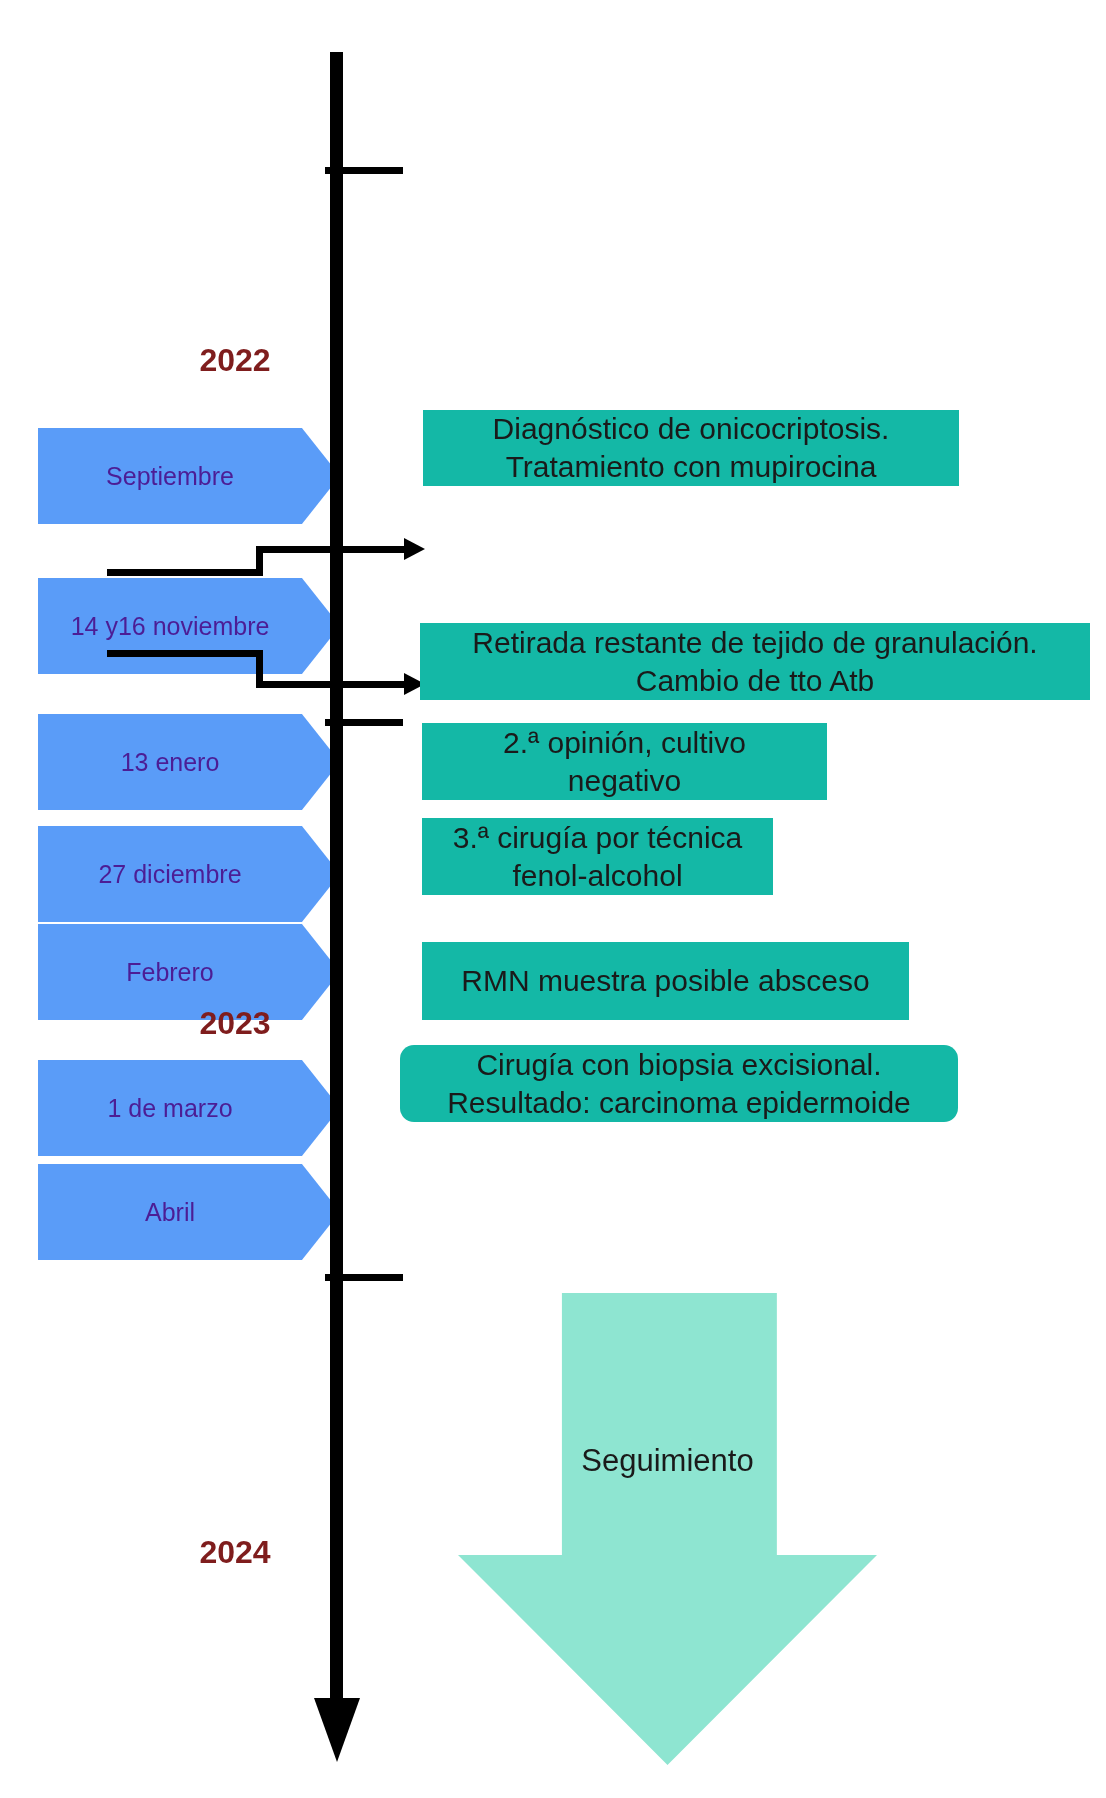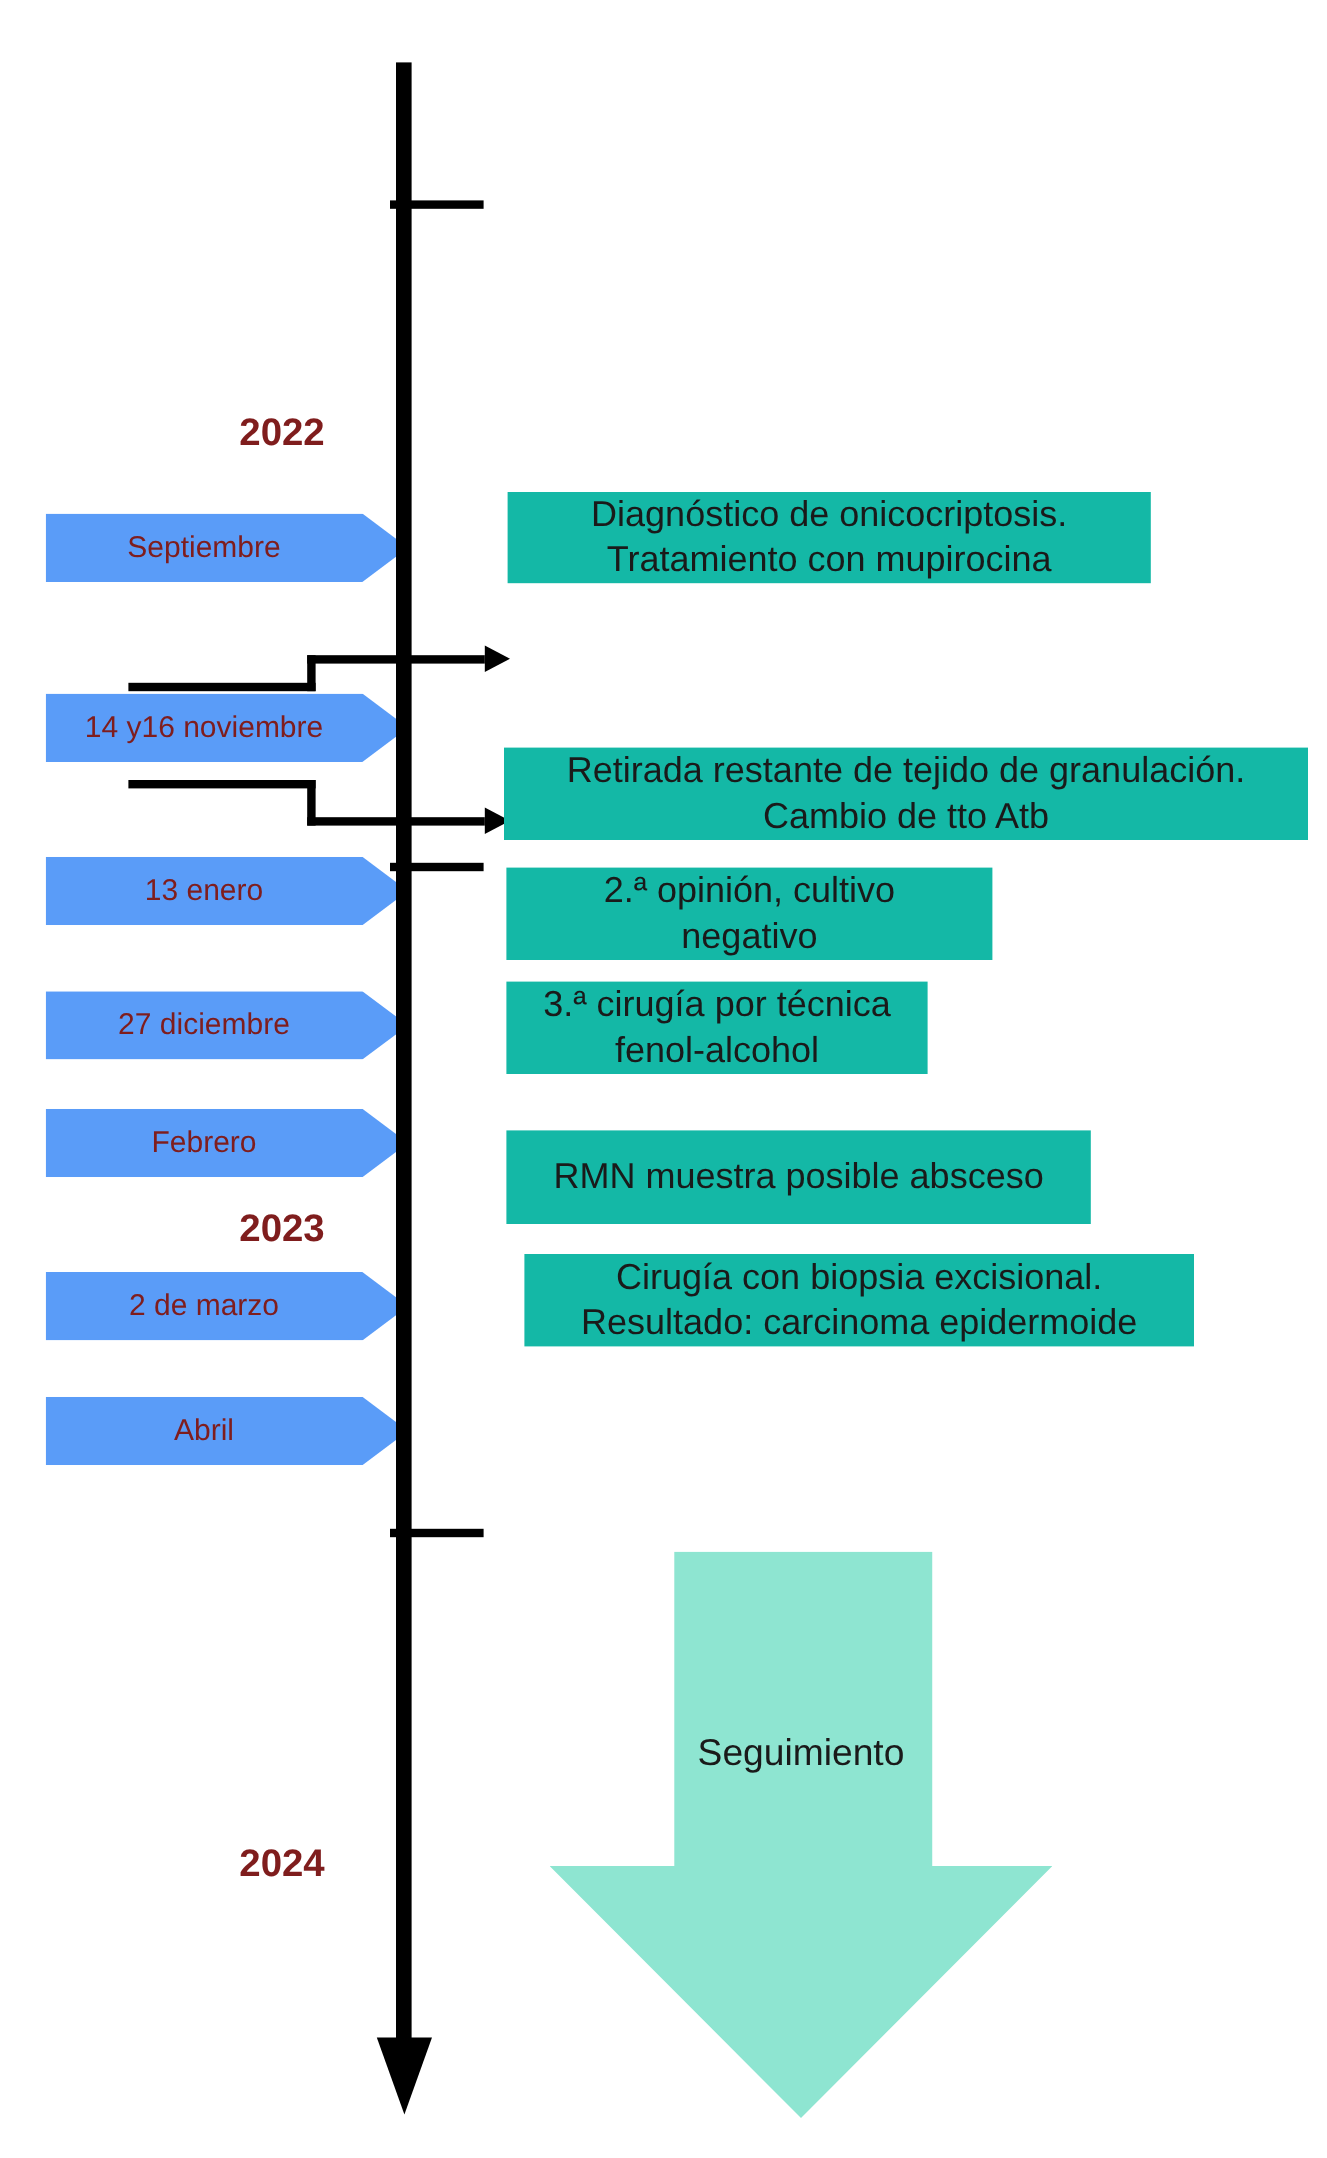--- a/index.html
+++ b/index.html
@@ -35,26 +35,26 @@
     left: 135px; width: 200px; text-align: center;
     font-size: 32px; font-weight: 700; color: #7f1d1d;
     line-height: 36px; z-index: 2;
   }
   .year1 { top: 342px; }
   .year2 { top: 1005px; }
   .year3 { top: 1534px; }
 
   
   .date-arrow {
-    left: 38px; width: 302px; height: 57px;
+    left: 38px; width: 302px; height: 96px;
     background: #5A9CF8;
     clip-path: polygon(0 0, 87.4% 0, 100% 50%, 87.4% 100%, 0 100%);
     display: flex; align-items: center; justify-content: center;
     box-sizing: border-box; padding-right: 38px;
-    font-size: 25px; color: #7f1d1d;
+    font-size: 25px; color: #4c1d95;
     z-index: 1;
   }
   .da1 { top: 428px; }
   .da2 { top: 578px; }
   .da3 { top: 714px; }
   .da4 { top: 826px; }
   .da5 { top: 924px; }
   .da6 { top: 1060px; }
   .da7 { top: 1164px; }
 
@@ -82,21 +82,21 @@
     text-align: center; white-space: pre-line;
     font-size: 30px; line-height: 38px; color: #1A1A1A;
     z-index: 4;
   }
   .b1 { left: 423px; top: 410px;  width: 536px; height: 76px; }
   .b2 { left: 423px; top: 527px;  width: 550px; height: 76px; }
   .b3 { left: 420px; top: 623px;  width: 670px; height: 77px; }
   .b4 { left: 422px; top: 723px;  width: 405px; height: 77px; }
   .b5 { left: 422px; top: 818px;  width: 351px; height: 77px; }
   .b6 { left: 422px; top: 942px;  width: 487px; height: 78px; }
-  .b7 { left: 437px; top: 1045px; width: 558px; height: 77px; }
+  .b7 { left: 400px; top: 1045px; width: 558px; height: 77px; border-radius: 14px; }
   .b8 { left: 419px; top: 1175px; width: 515px; height: 77px; }
 
   
   .followup {
     left: 458px; top: 1293px; width: 419px; height: 472px;
     background: #8EE5D1;
     clip-path: polygon(24.8% 0, 76.1% 0, 76.1% 55.5%, 100% 55.5%, 50% 100%, 0 55.5%, 24.8% 55.5%);
     z-index: 2;
   }
   .followup-label {
@@ -128,21 +128,21 @@
   <div class="abs date-arrow da3">
     <span>13 enero</span>
   </div>
   <div class="abs date-arrow da4">
     <span>27 diciembre</span>
   </div>
   <div class="abs date-arrow da5">
     <span>Febrero</span>
   </div>
   <div class="abs date-arrow da6">
-    <span>2 de marzo</span>
+    <span>1 de marzo</span>
   </div>
   <div class="abs date-arrow da7">
     <span>Abril</span>
   </div>
 
   <div class="abs seg e1a"></div>
   <div class="abs seg e1b"></div>
   <div class="abs seg e1c"></div>
   <div class="abs ah e1h"></div>
 

